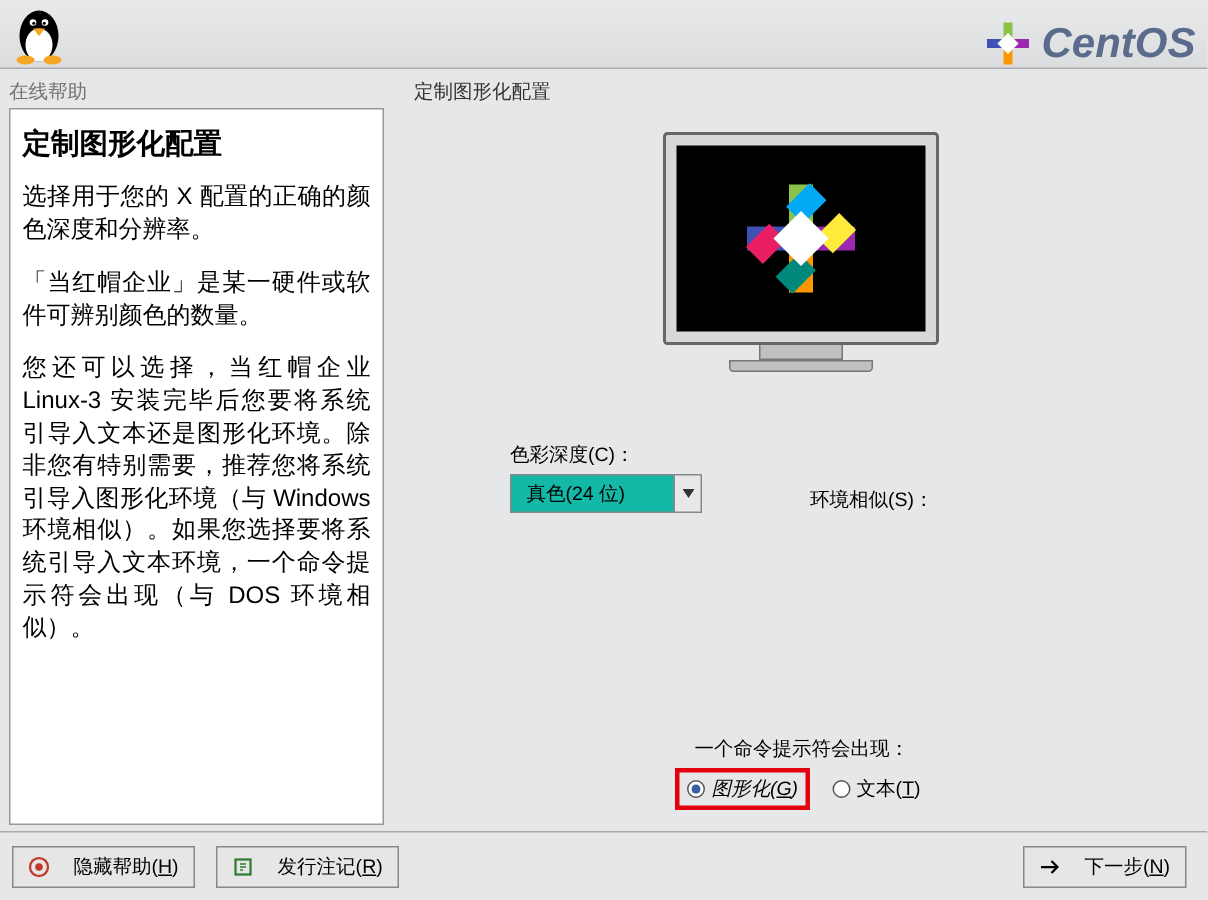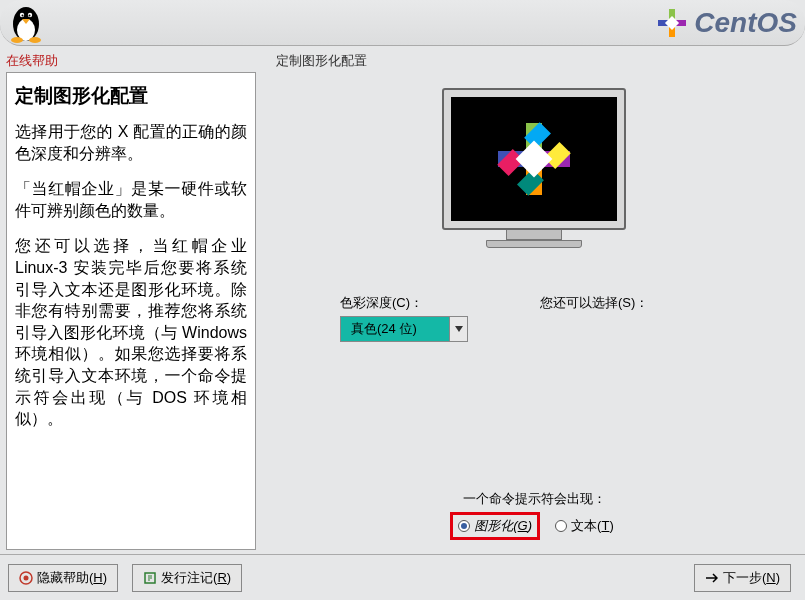--- a/index.html
+++ b/index.html
@@ -1,48 +1,48 @@
 <!DOCTYPE html>
 <html><head>
 <meta charset="utf-8">
 <style>
 * { box-sizing: border-box; margin: 0; padding: 0; }
 body { font-family: "SimSun", sans-serif; font-size: 13px; background: #e6e7e8; width: 805px; height: 600px; overflow: hidden; }
-.header { height: 46px; background: linear-gradient(#e8e9ea, #dcddde); border-bottom: 1px solid #aaa; display: flex; align-items: center; justify-content: space-between; padding: 0 8px 0 2px; border-radius: 21px; }
+.header { height: 46px; background: linear-gradient(#e8e9ea, #dcddde); border-bottom: 1px solid #aaa; display: flex; align-items: flex-end; justify-content: space-between; padding: 0 8px 0 2px; }
 .tux { width: 48px; height: 44px; display: flex; align-items: center; justify-content: center; }
 .brand { display: flex; align-items: center; gap: 6px; }
 .brand-text { font-size: 28px; font-style: italic; font-weight: bold; color: #5a6b8c; font-family: Arial, sans-serif; }
 .content { display: flex; height: 508px; }
 .left { width: 264px; padding: 6px 8px 4px 6px; display: flex; flex-direction: column; }
-.left-title { font-size: 13px; color: #b91c1c; margin-bottom: 2px; }
+.left-title { font-size: 13px; color: #737373; margin-bottom: 2px; }
 .help-box { border: 1px solid #999; background: #fff; flex: 1; padding: 10px 8px; overflow: hidden; }
 .help-h { font-size: 19px; font-weight: bold; margin-bottom: 12px; }
 .help-p { font-size: 16px; line-height: 1.35; margin-bottom: 14px; text-align: justify; }
 .right { flex: 1; padding: 6px 14px 4px 12px; position: relative; }
 .right-title { font-size: 13px; color: #333; margin-bottom: 10px; }
 .monitor-wrap { display: flex; justify-content: center; margin-top: 18px; margin-bottom: 46px; }
 .monitor { width: 184px; }
 .mon-outer { border: 2px solid #666; border-radius: 3px; background: #d8d8d8; padding: 7px; }
 .mon-screen { background: #000; height: 124px; display: flex; align-items: center; justify-content: center; }
 .mon-stand { width: 56px; height: 10px; background: #c0c0c0; border: 1px solid #777; border-top: none; margin: 0 auto; }
 .mon-base { width: 96px; height: 8px; background: #c0c0c0; border: 1px solid #777; margin: 0 auto; border-radius: 0 0 3px 3px; }
 .controls-row { display: flex; gap: 72px; padding-left: 64px; }
-.ctrl-group { display: flex; flex-direction: column; gap: 4px; }
+.ctrl-group { display: flex; flex-direction: column; gap: 4px; justify-content: flex-end; }
 .ctrl-label { font-size: 13px; }
 .dropdown { display: inline-flex; align-items: stretch; }
 .dd-val { border: 1px solid #888; background: #14b8a6; padding: 3px 10px; min-width: 110px; font-size: 13px; }
 .dd-btn { border: 1px solid #888; border-left: none; background: #e8e8e8; width: 18px; display: flex; align-items: center; justify-content: center; }
 .login-type { position: absolute; left: 0; right: 0; bottom: 14px; text-align: center; }
 .login-type .lt-label { font-size: 13px; margin-bottom: 4px; }
 .lt-opts { display: inline-flex; align-items: center; gap: 10px; }
 .lt-radio { display: inline-flex; align-items: center; gap: 4px; padding: 2px 5px; }
 .hl-red { border: 3px solid #e3000f; font-style: italic; }
 .footer { height: 46px; border-top: 1px solid #aaa; display: flex; align-items: center; justify-content: space-between; padding: 0 14px 0 8px; }
 .footer-left, .footer-right { display: flex; gap: 14px; }
-.btn { border: 1px solid #888; background: #e6e6e6; padding: 4px 10px; font-size: 13px; display: inline-flex; align-items: center; gap: 4px; font-family: inherit; cursor: pointer; }
+.btn { border: 1px solid #888; background: #e6e6e6; padding: 4px 10px; font-size: 13px; display: inline-flex; align-items: center; gap: 16px; font-family: inherit; cursor: pointer; }
 .ico { width: 14px; height: 14px; display: inline-flex; align-items: center; justify-content: center; }
 u { text-decoration: underline; }
 .radio-circ { width: 12px; height: 12px; border: 1px solid #555; border-radius: 50%; display: inline-flex; align-items: center; justify-content: center; background: #fff; }
 .radio-dot { width: 6px; height: 6px; background: #3a5fa0; border-radius: 50%; }
 </style>
 </head>
 <body>
 
 <div class="header">
   <div class="tux">
@@ -114,21 +114,21 @@
         <div class="dropdown">
           <div class="dd-val">真色(24 位)</div>
           <div class="dd-btn">
             <svg width="8" height="6">
                 <path d="M0 0 L8 0 L4 6 Z" fill="#333"></path>
               </svg>
           </div>
         </div>
       </div>
       <div class="ctrl-group">
-        <span class="ctrl-label">您还可以选择(S)：</span>
+        <span class="ctrl-label">环境相似(S)：</span>
       </div>
     </div>
 
     <div class="login-type">
       <div class="lt-label">一个命令提示符会出现：</div>
       <div class="lt-opts">
         <label class="lt-radio hl-red">
           <span class="radio-circ">
               <span class="radio-dot"></span>
             </span>

